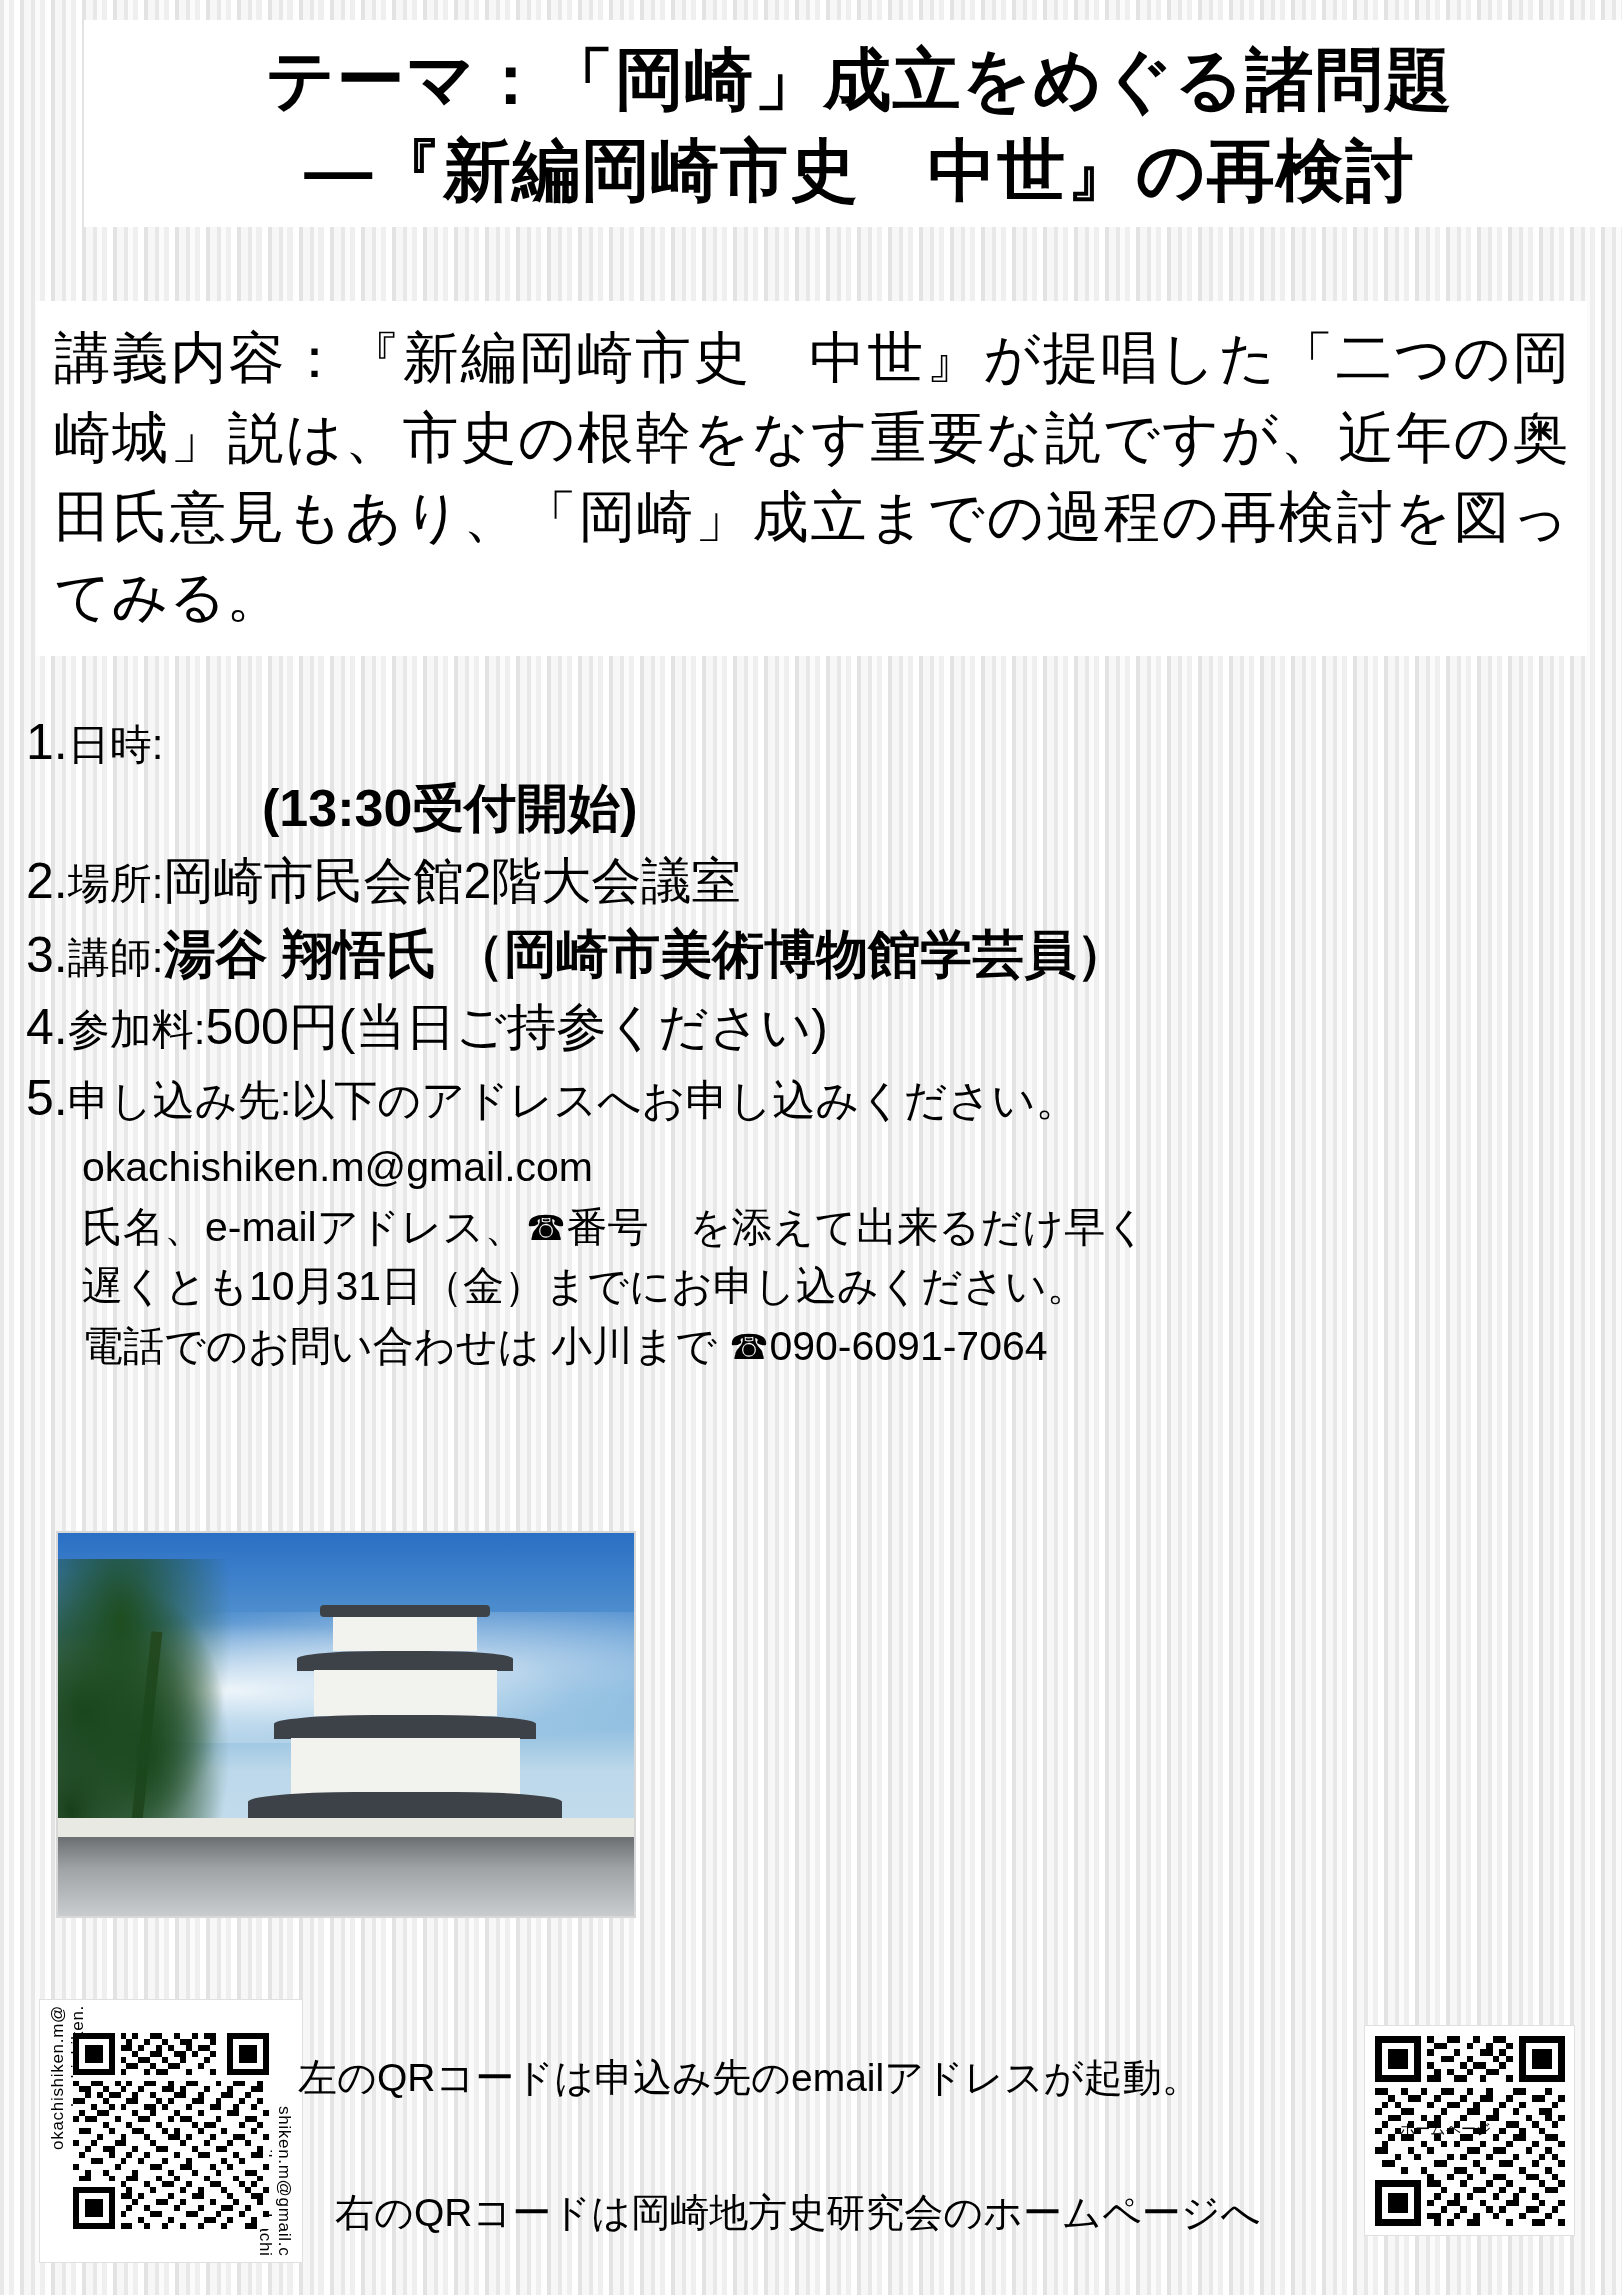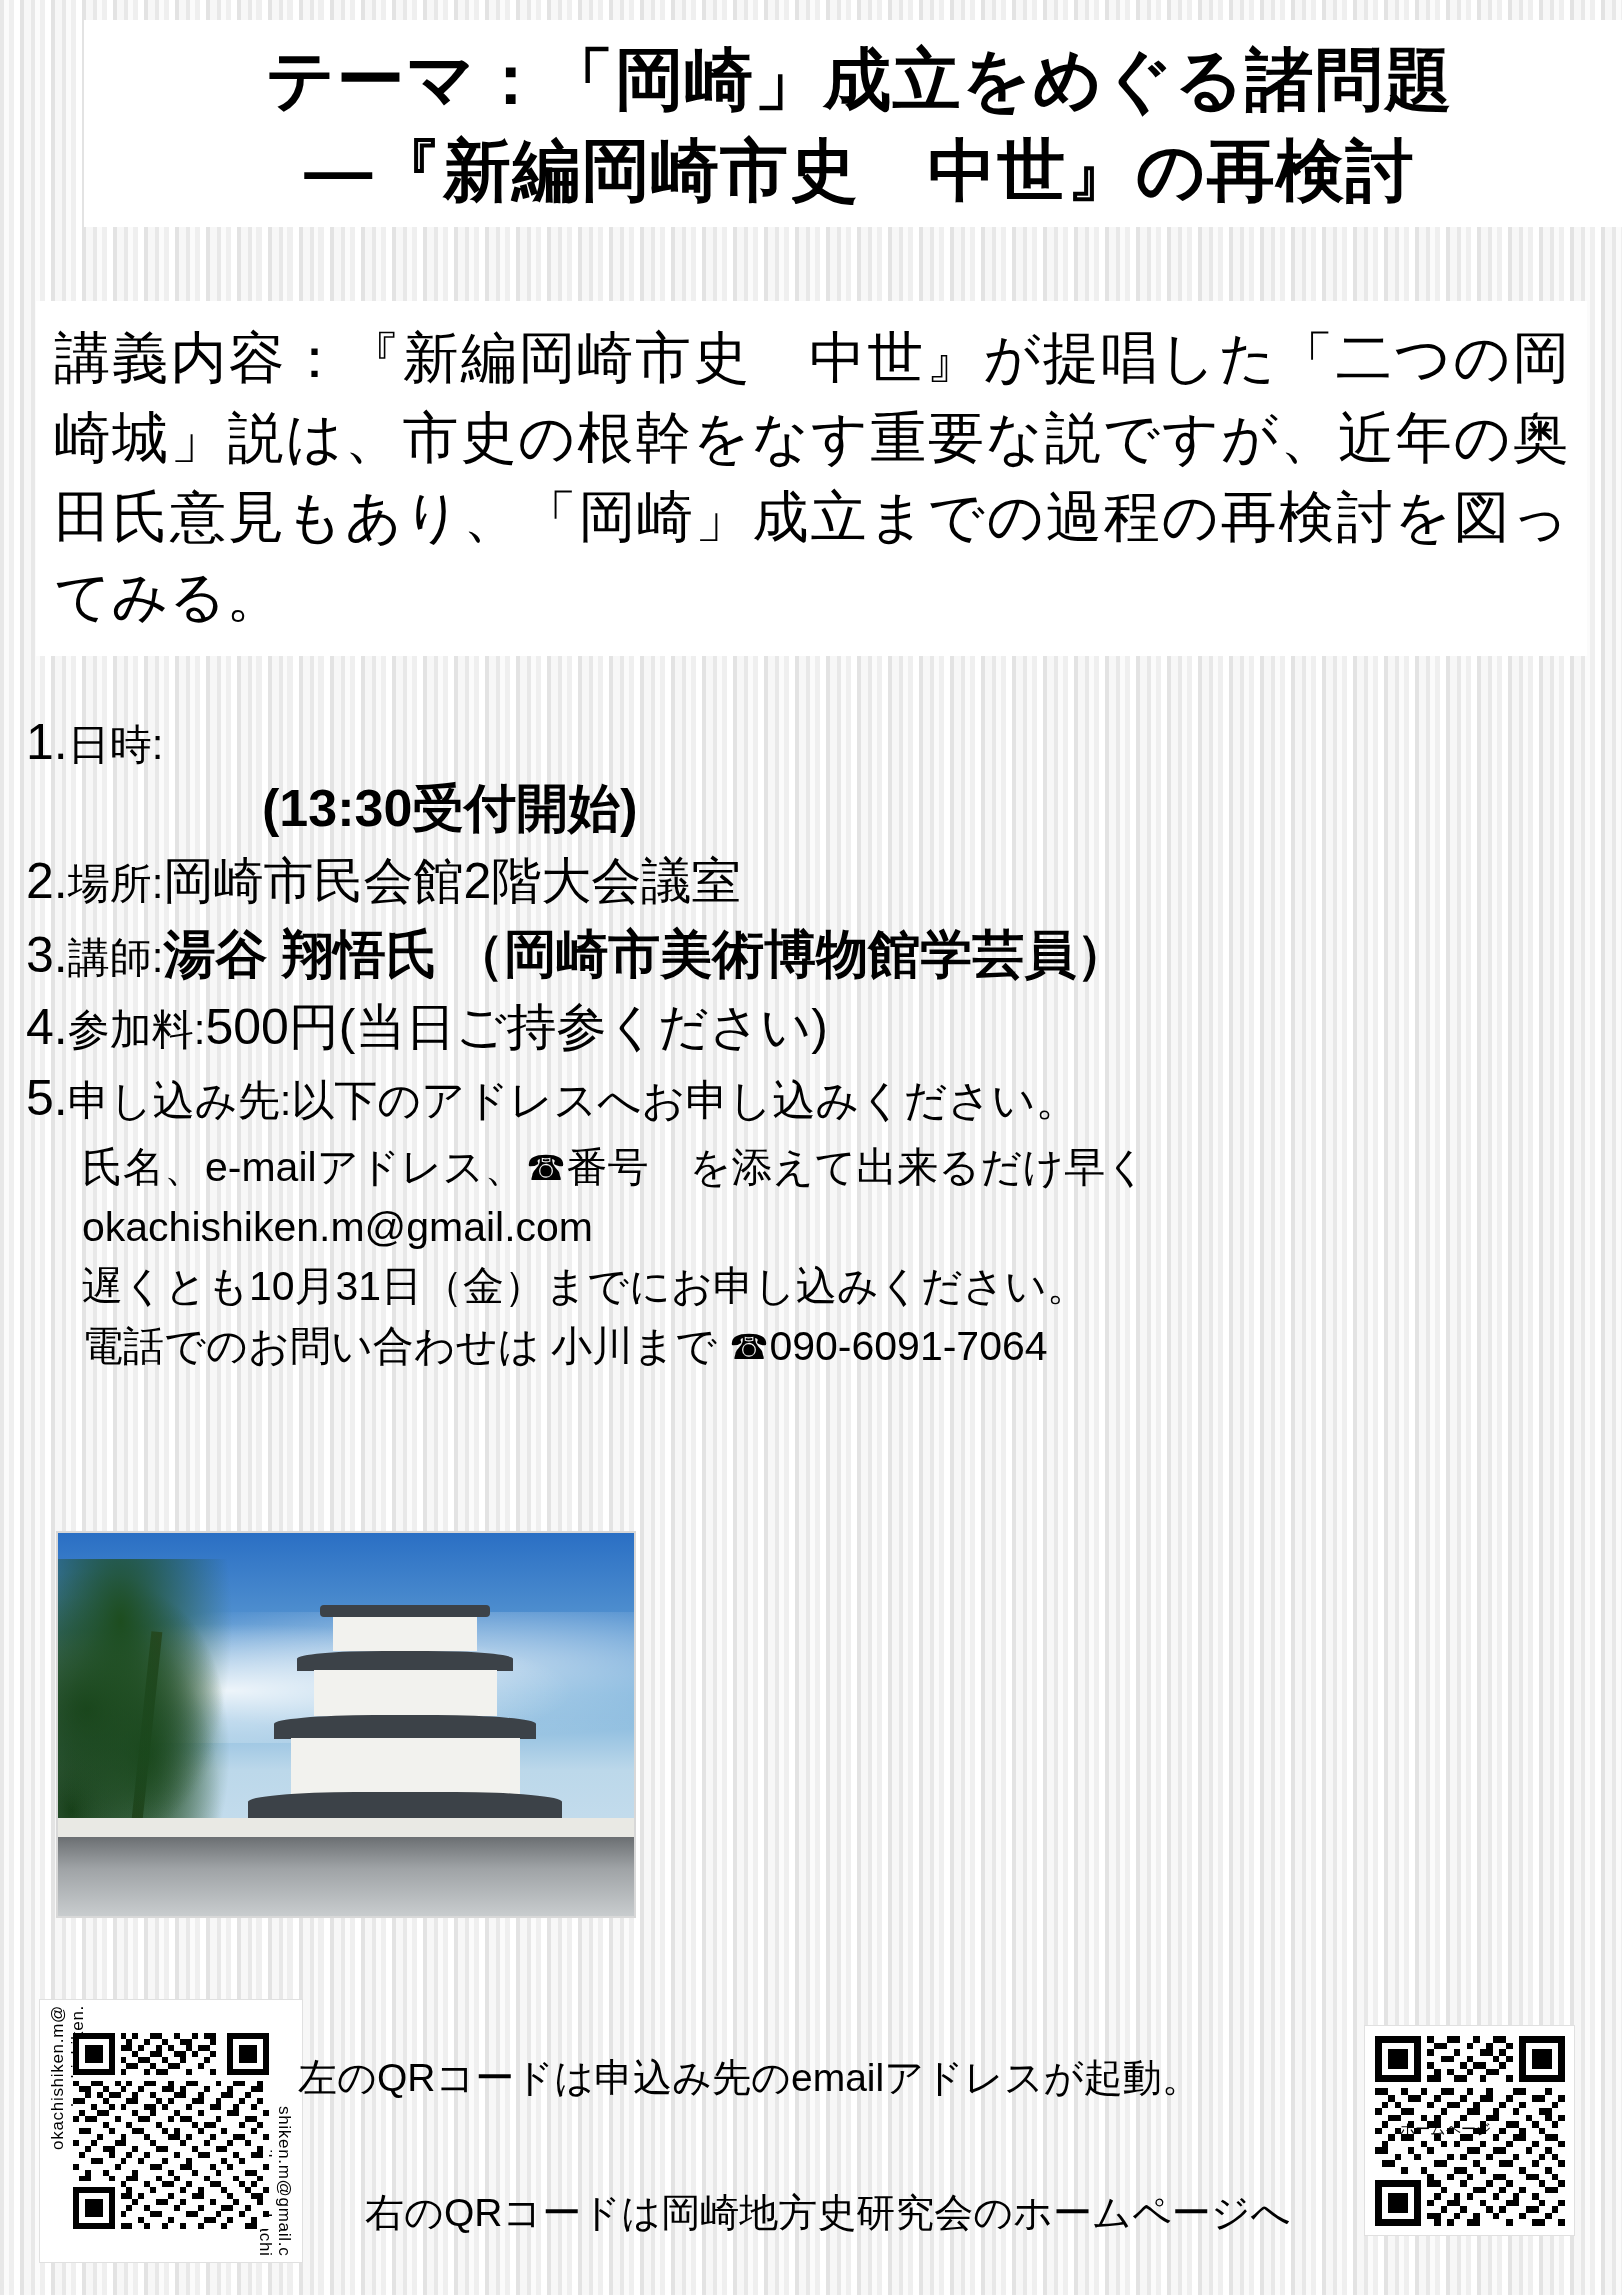--- a/index.html
+++ b/index.html
@@ -235,21 +235,21 @@
     letter-spacing: 0.7px;
     white-space: nowrap;
   }
   .qr-note {
     position: absolute;
     font-size: 39px;
     color: #000;
     white-space: pre;
   }
   .qr-note-1 { left: 298px; top: 2051px; }
-  .qr-note-2 { left: 365px; top: 2186px; }
+  .qr-note-2 { left: 335px; top: 2186px; }
 
   .qr-right-label {
     position: absolute;
     left: 1400px;
     top: 2120px;
     font-size: 15px;
     color: #000;
   }
 </style>
 </head>
@@ -300,22 +300,22 @@
       </div>
     </div>
 
     <div class="item">
       <div class="item-row">
         <span class="num">5.</span>
         <span class="lbl">申し込み先:</span>
         <span class="val-small">以下のアドレスへお申し込みください。</span>
       </div>
       <div class="contact">
+        <div class="contact-line">okachishiken.m@gmail.com</div>
         <div class="contact-line">氏名、e-mailアドレス、☎番号　を添えて出来るだけ早く</div>
-        <div class="contact-line">okachishiken.m@gmail.com</div>
         <div class="contact-line">遅くとも10月31日（金）までにお申し込みください。</div>
         <div class="contact-line">電話でのお問い合わせは 小川まで ☎090-6091-7064</div>
       </div>
     </div>
 
   </div>
 
   <div class="photo">
     <div class="sky-cloud"></div>
     <div class="trunk"></div>

